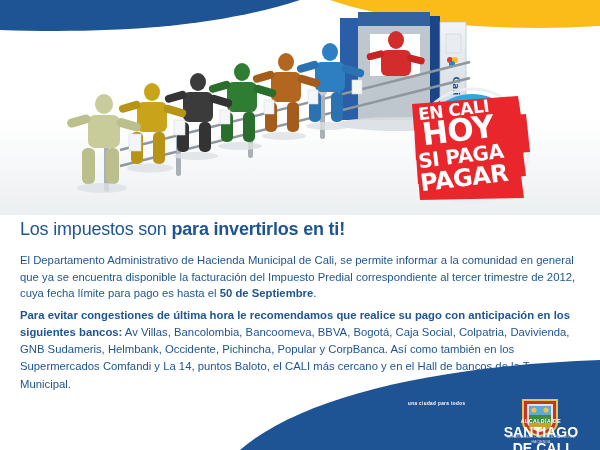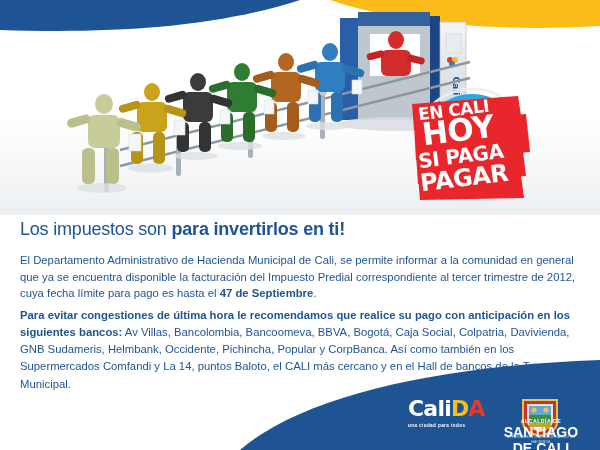--- a/index.html
+++ b/index.html
@@ -210,33 +210,32 @@
       <div class="seal-line sl3">SI PAGA</div>
       <div class="seal-line sl4">PAGAR</div>
     </div>
   </div>
 
   <div class="headline">
     <span>Los impuestos son </span><b>para invertirlos en ti!</b>
   </div>
 
   <div class="para1">
-    <span>El Departamento Administrativo de Hacienda Municipal de Cali, se permite informar a la comunidad en general que ya se encuentra disponible la facturación del Impuesto Predial correspondiente al tercer trimestre de 2012, cuya fecha límite para pago es hasta el </span><b>47 de Septiembre</b><span>.</span>
+    <span>El Departamento Administrativo de Hacienda Municipal de Cali, se permite informar a la comunidad en general que ya se encuentra disponible la facturación del Impuesto Predial correspondiente al tercer trimestre de 2012, cuya fecha límite para pago es hasta el </span><b>50 de Septiembre</b><span>.</span>
   </div>
 
   <div class="para2">
     <b>Para evitar congestiones de última hora le recomendamos que realice su pago con anticipación en los siguientes bancos:</b><span> Av Villas, Bancolombia, Bancoomeva, BBVA, Bogotá, Caja Social, Colpatria, Davivienda, GNB Sudameris, Helmbank, Occidente, Pichincha, Popular y CorpBanca. Así como también en los Supermercados Comfandi y La 14,  puntos Baloto, el CALI más cercano y en el Hall de bancos de la Tesorería Municipal.</span>
   </div>
 
   <svg class="footer" viewBox="0 0 600 90" preserveAspectRatio="none">
     <path d="M600,0 L600,90 L240,90 C300,38 430,6 600,0 Z" fill="#1F5494"></path>
   </svg>
 
   <div class="calida">
-    <div class="calida-word"><span>Cali</span><span style="color:#FBBC1A;">D</span><span style="color:#E23A2E;">A</span></div>
     <div class="calida-tag">una ciudad para todos</div>
   </div>
 
   <svg class="shield" viewBox="0 0 42 40">
     <path d="M4,2 L38,2 L38,24 C38,32 30,36 21,38 C12,36 4,32 4,24 Z" fill="#C4342C" stroke="#E9C34A" stroke-width="2"></path>
     <path d="M8,6 L34,6 L34,23 C34,29 28,32 21,34 C14,32 8,29 8,23 Z" fill="#E8E3D6"></path>
     <rect x="10" y="8" width="22" height="9" fill="#5FA8D8"></rect>
     <circle cx="15" cy="12" r="2.6" fill="#E9C34A"></circle>
     <circle cx="27" cy="12" r="2.6" fill="#E9C34A"></circle>
     <rect x="10" y="17" width="22" height="8" fill="#3E8E41"></rect>

